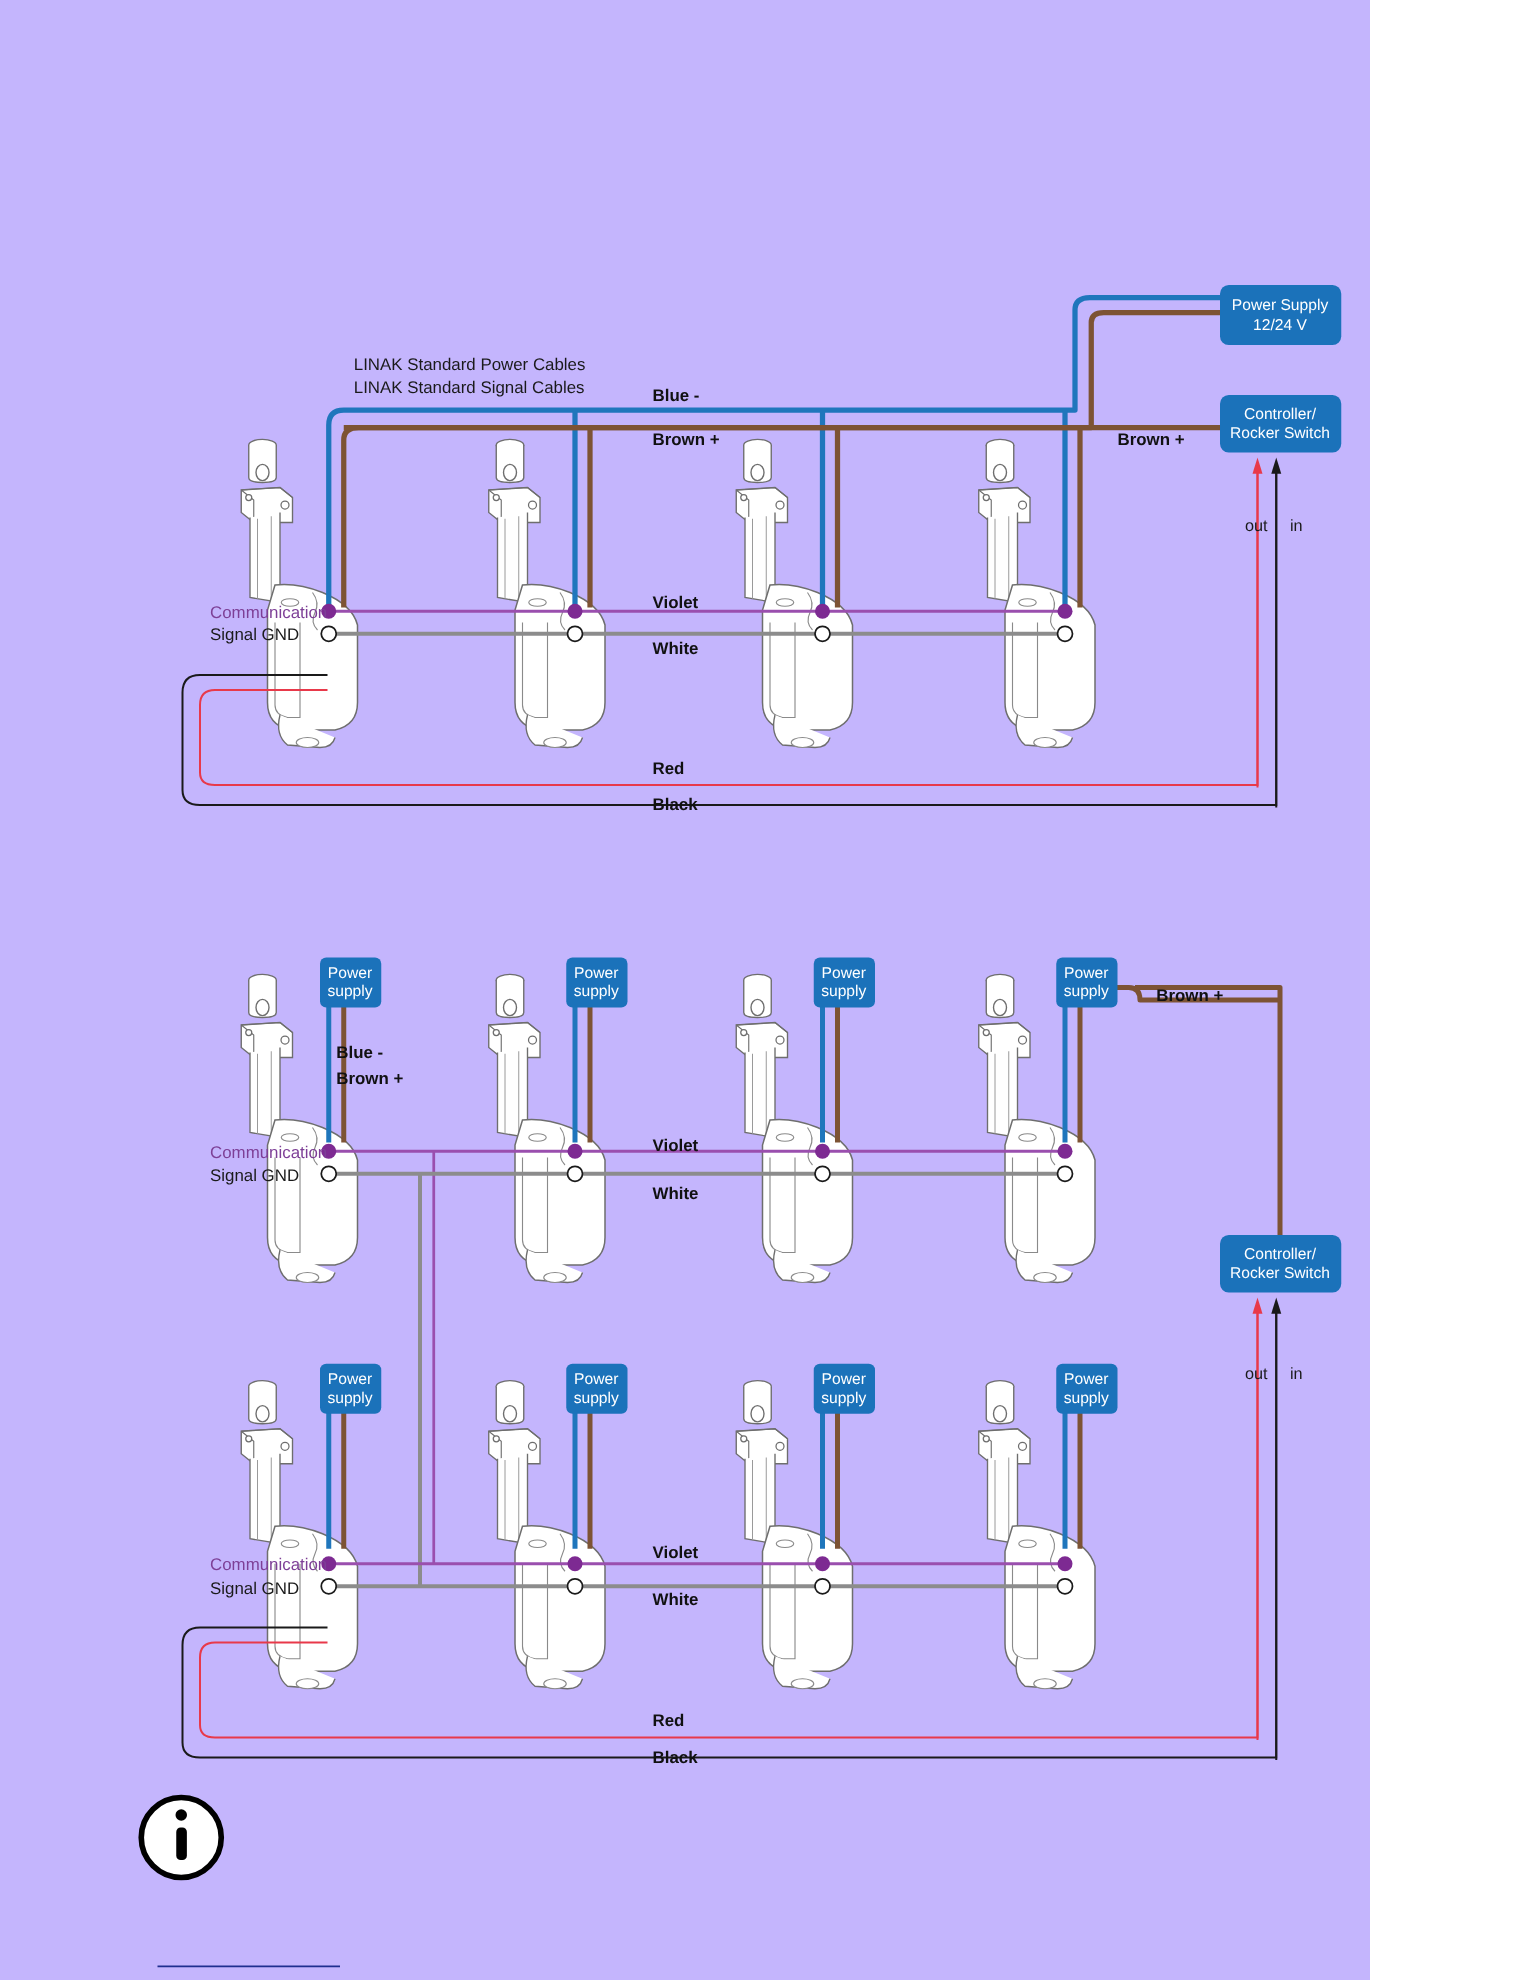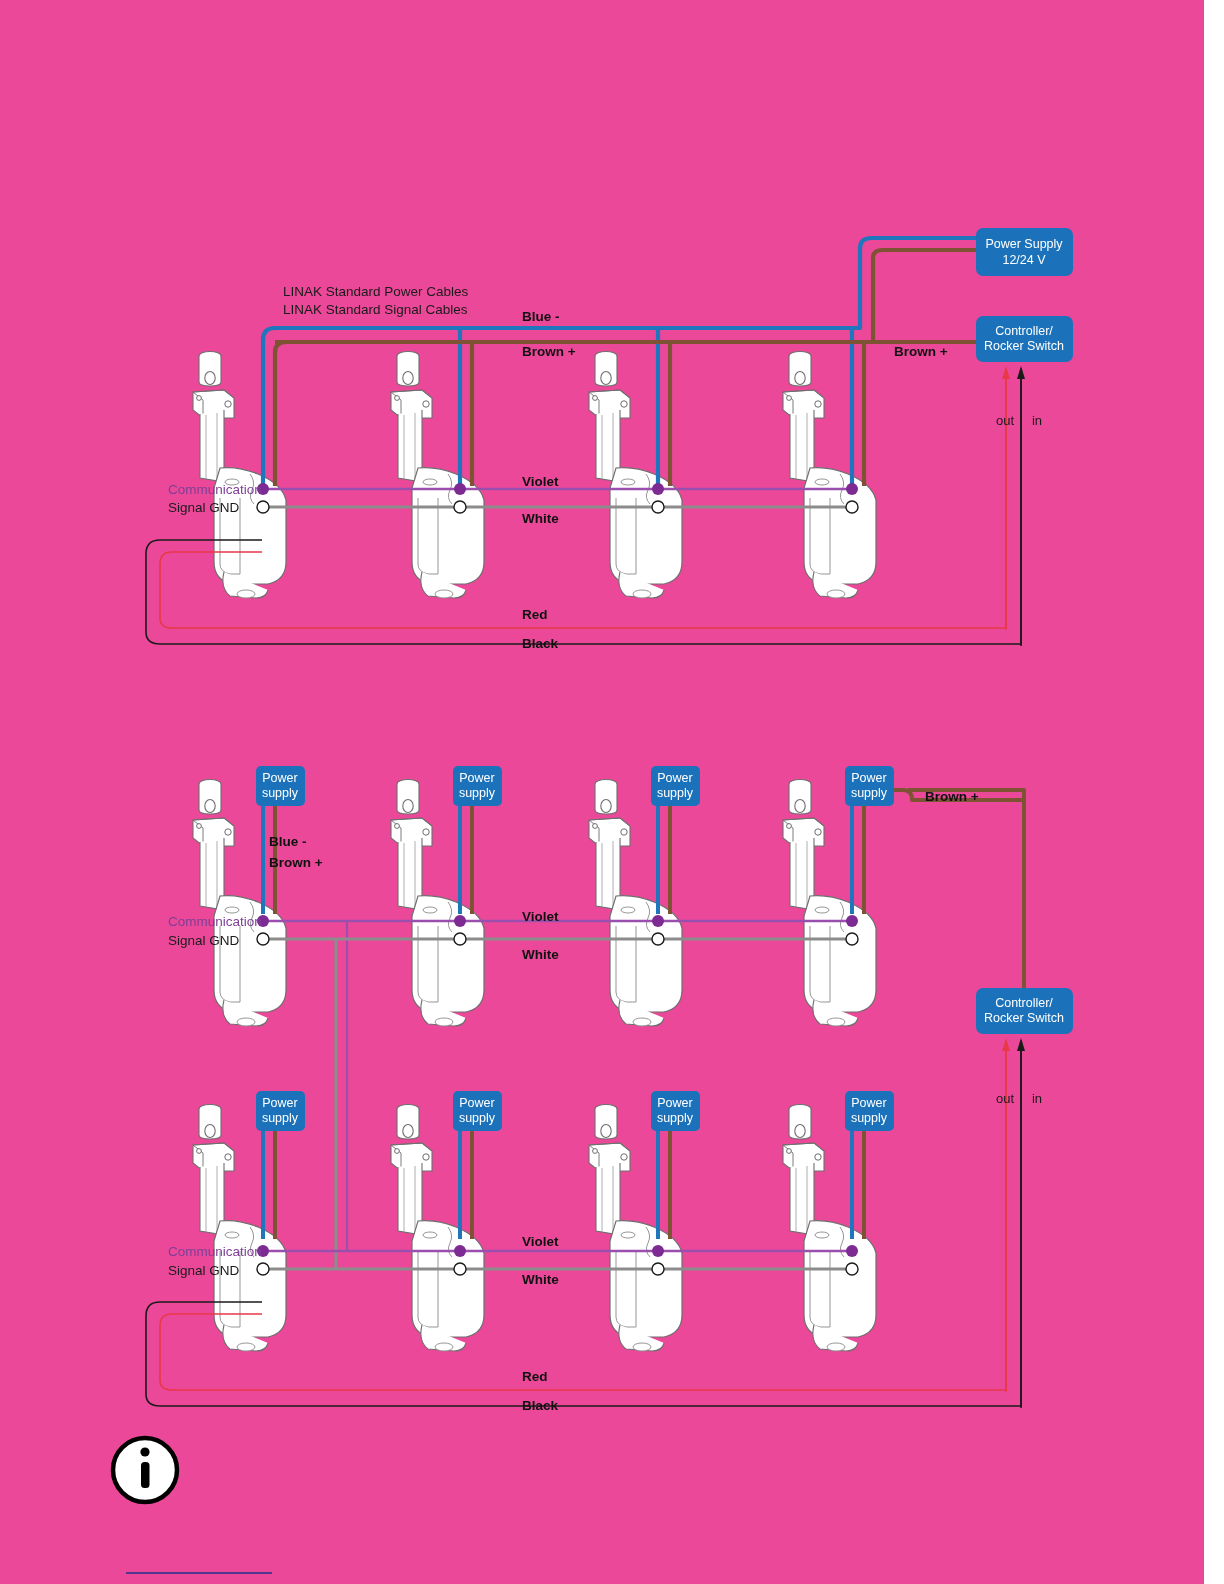--- a/index.html
+++ b/index.html
@@ -1,17 +1,17 @@
 <!DOCTYPE html>
 <html><head>
 <meta charset="utf-8">
 <style>
   html,body{margin:0;padding:0;background:#ffffff;}
   body{width:1224px;height:1584px;font-family:"Liberation Sans",sans-serif;}
-  #page{position:relative;width:1204px;height:1584px;overflow:hidden;background:#ec4899;}
+  #page{position:relative;width:1096px;height:1584px;overflow:hidden;background:#c4b5fd;}
   svg{display:block;}
   .lbl{font-family:"Liberation Sans",sans-serif;font-size:13.5px;fill:#1a1a1a;}
   .lbl-b{font-family:"Liberation Sans",sans-serif;font-size:13.5px;fill:#111;font-weight:bold;}
   .lbl-comm{font-family:"Liberation Sans",sans-serif;font-size:13.5px;fill:#7d3f96;}
   .boxtxt{font-family:"Liberation Sans",sans-serif;font-size:12.5px;fill:#ffffff;}
   .smtxt{font-family:"Liberation Sans",sans-serif;font-size:13px;fill:#1a1a1a;}
 </style>
 </head>
 <body>
 

